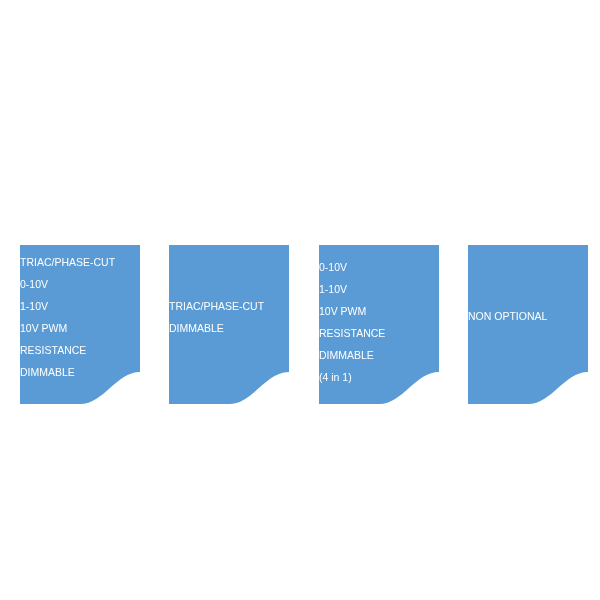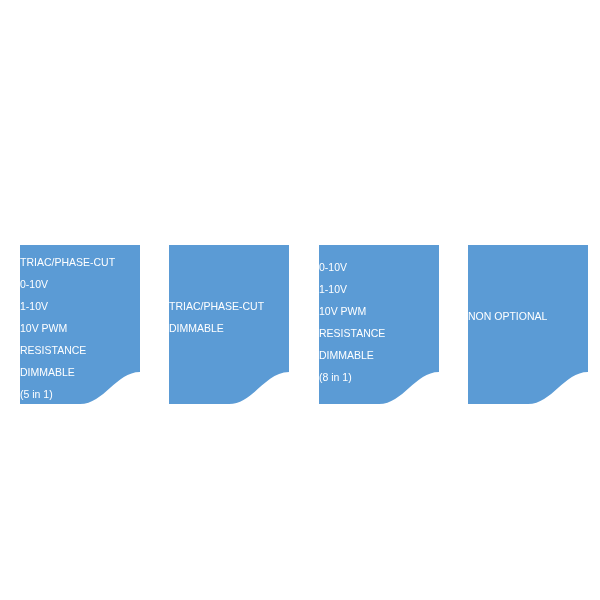--- a/index.html
+++ b/index.html
@@ -86,21 +86,20 @@
     <svg class="shape" viewBox="0 0 120 160" preserveAspectRatio="none">
       <path d="M0,0 L120,0 L120,127 C96,127 84,159 60,159 L0,159 Z" fill="#5B9BD5"></path>
     </svg>
     <div class="label" id="label-1" style="color: rgb(255, 255, 255);">
       <div>TRIAC/PHASE-CUT</div>
       <div>0-10V</div>
       <div>1-10V</div>
       <div>10V PWM</div>
       <div>RESISTANCE</div>
       <div>DIMMABLE</div>
-      <div>(5 in 1)</div>
     </div>
   </div>
 
   <div class="ribbon" id="ribbon-2">
     <svg class="shape" viewBox="0 0 120 160" preserveAspectRatio="none">
       <path d="M0,0 L120,0 L120,127 C96,127 84,159 60,159 L0,159 Z" fill="#5B9BD5"></path>
     </svg>
     <div class="label" id="label-2" style="color: rgb(255, 255, 255);">
       <div>TRIAC/PHASE-CUT</div>
       <div>DIMMABLE</div>
@@ -110,21 +109,21 @@
   <div class="ribbon" id="ribbon-3">
     <svg class="shape" viewBox="0 0 120 160" preserveAspectRatio="none">
       <path d="M0,0 L120,0 L120,127 C96,127 84,159 60,159 L0,159 Z" fill="#5B9BD5"></path>
     </svg>
     <div class="label" id="label-3" style="color: rgb(255, 255, 255);">
       <div>0-10V</div>
       <div>1-10V</div>
       <div>10V PWM</div>
       <div>RESISTANCE</div>
       <div>DIMMABLE</div>
-      <div>(8 in 1)</div>
+      <div>(4 in 1)</div>
     </div>
   </div>
 
   <div class="ribbon" id="ribbon-4">
     <svg class="shape" viewBox="0 0 120 160" preserveAspectRatio="none">
       <path d="M0,0 L120,0 L120,127 C96,127 84,159 60,159 L0,159 Z" fill="#5B9BD5"></path>
     </svg>
     <div class="label" id="label-4" style="color: rgb(255, 255, 255);">
       <div>NON OPTIONAL</div>
     </div>

